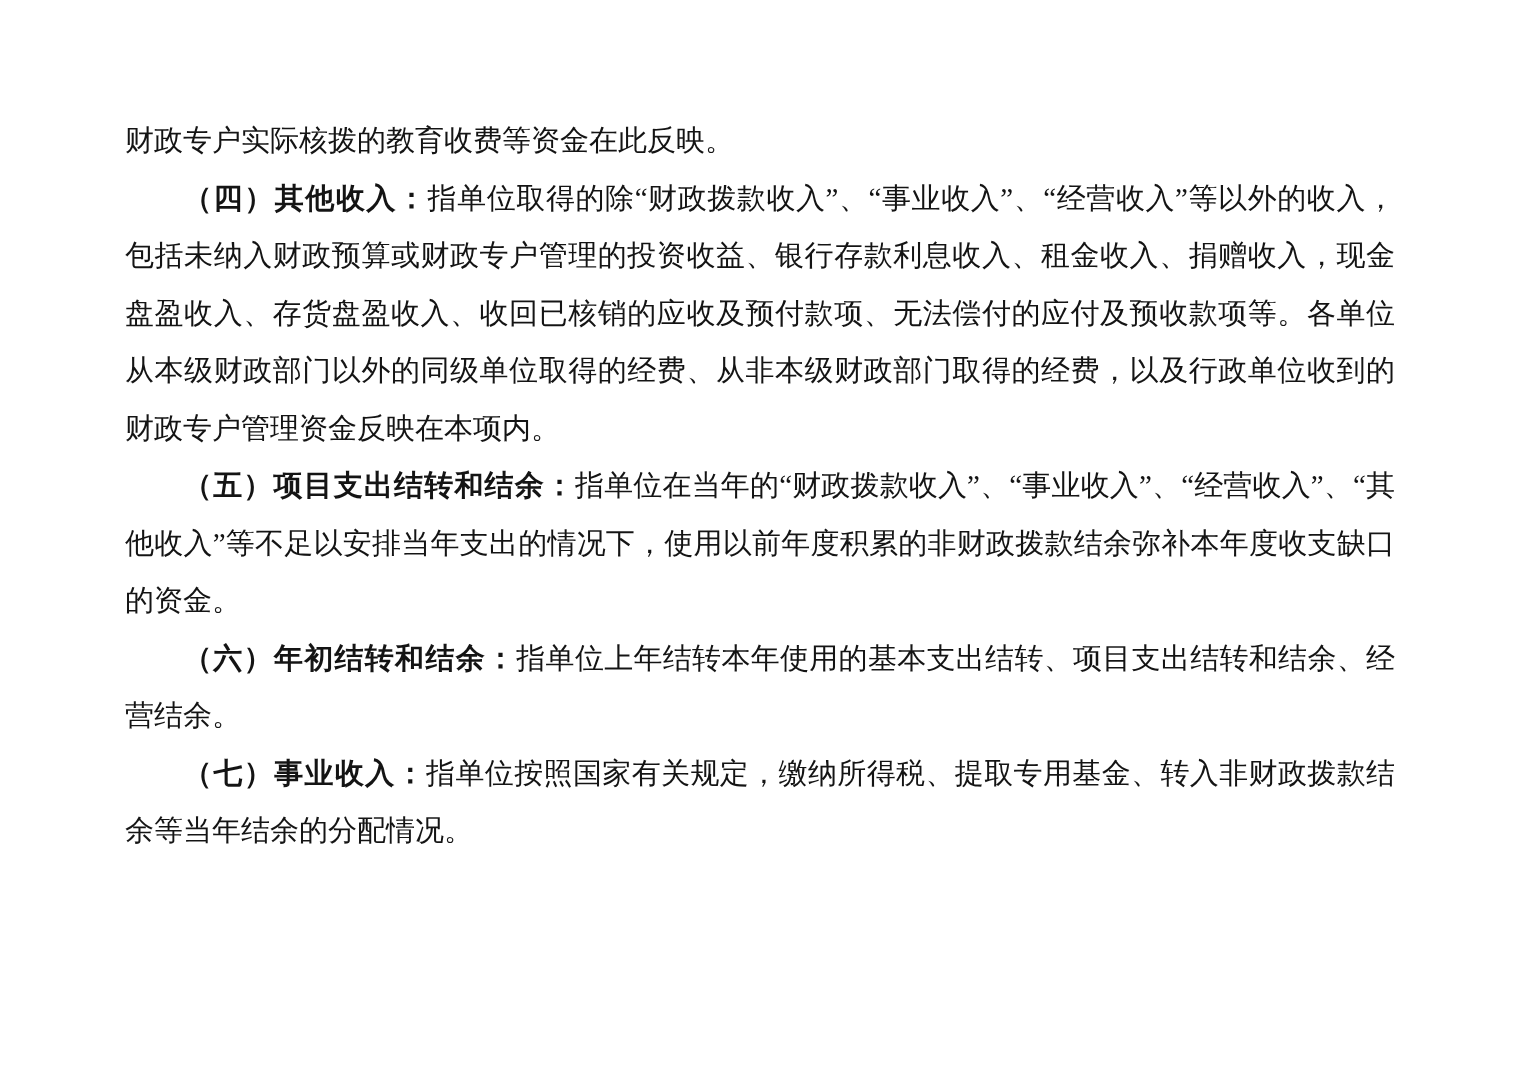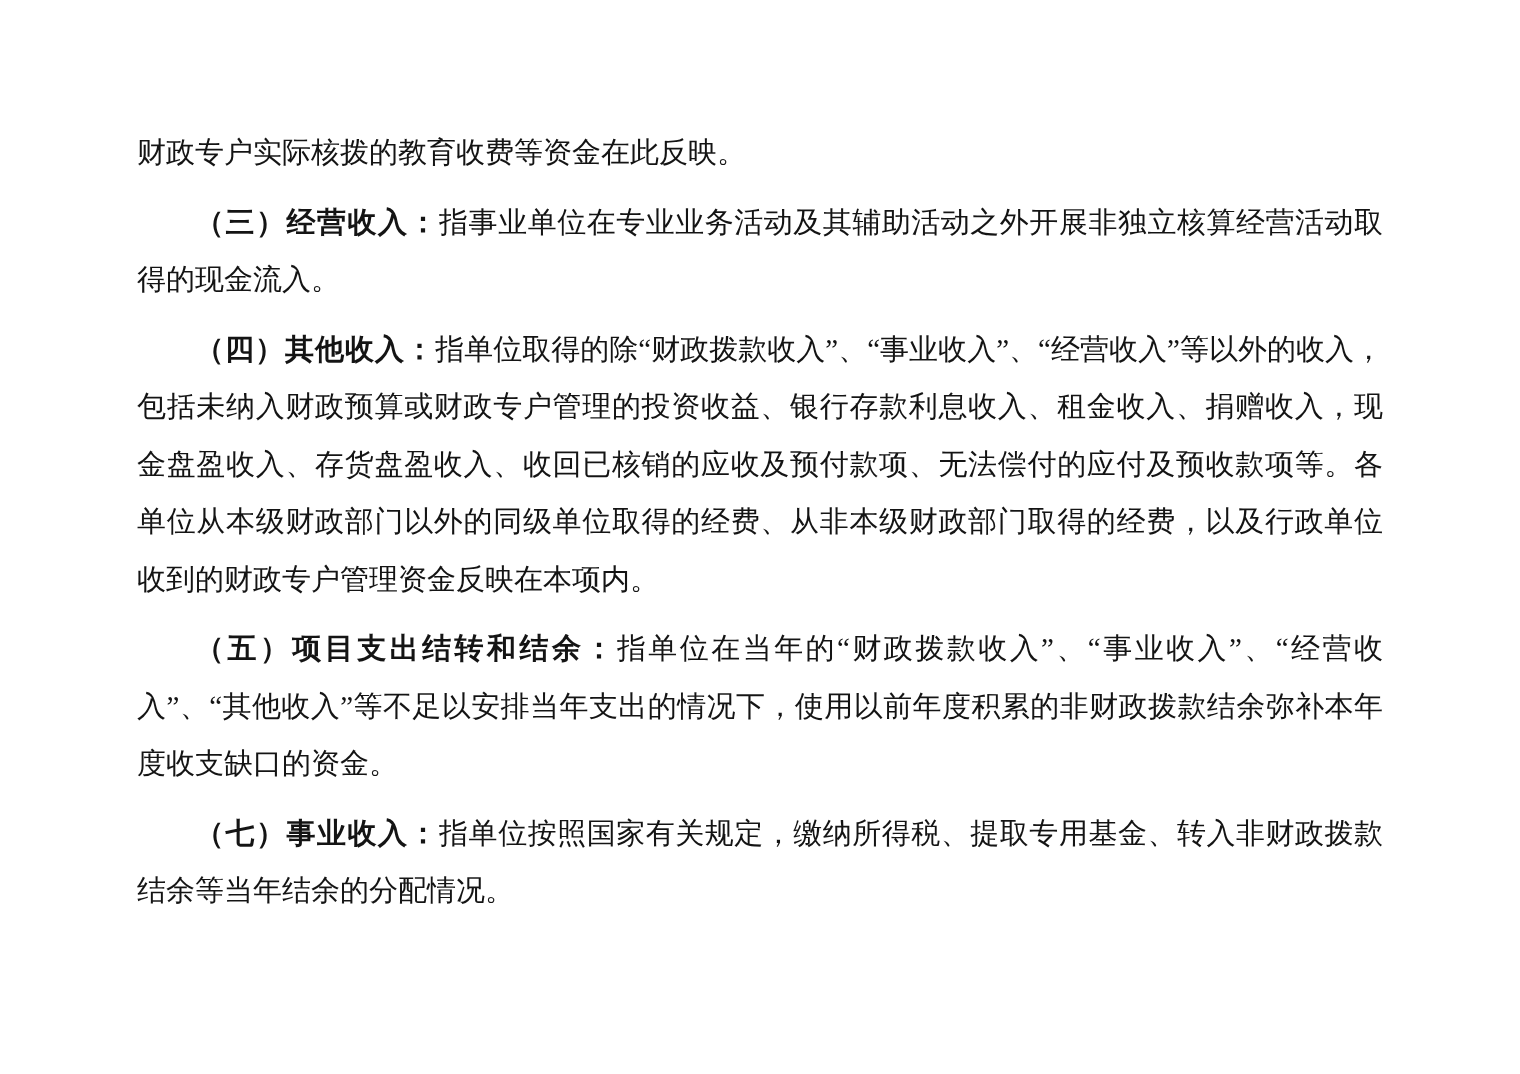--- a/index.html
+++ b/index.html
@@ -14,21 +14,21 @@
     box-sizing: border-box;
     background: #ffffff;
     padding: 112px 125px 0 125px;
     overflow: hidden;
     font-family: "Liberation Serif", "DejaVu Serif", serif;
     font-size: 29px;
     line-height: 57.5px;
     color: #141414;
   }
   .para {
-    margin: 12px;
+    margin: 0;
     text-align: justify;
     text-justify: inter-ideograph;
     word-break: break-all;
   }
   .para.indent {
     text-indent: 2em;
   }
   .para .lead {
     font-weight: bold;
     letter-spacing: 1px;
@@ -36,30 +36,30 @@
 </style>
 </head>
 <body>
 
 <div class="page">
 
   <p class="para">
     <span>财政专户实际核拨的教育收费等资金在此反映。</span>
   </p>
 
-  <p class="para indent">
-    <span class="lead">（三）经营收入：</span><span>指事业单位在专业业务活动及其辅助活动之外开展非独立核算经营活动取得的现金流入。</span>
-  </p>
 
   <p class="para indent">
     <span class="lead">（四）其他收入：</span><span>指单位取得的除“财政拨款收入”、“事业收入”、“经营收入”等以外的收入，包括未纳入财政预算或财政专户管理的投资收益、银行存款利息收入、租金收入、捐赠收入，现金盘盈收入、存货盘盈收入、收回已核销的应收及预付款项、无法偿付的应付及预收款项等。各单位从本级财政部门以外的同级单位取得的经费、从非本级财政部门取得的经费，以及行政单位收到的财政专户管理资金反映在本项内。</span>
   </p>
 
   <p class="para indent">
     <span class="lead">（五）项目支出结转和结余：</span><span>指单位在当年的“财政拨款收入”、“事业收入”、“经营收入”、“其他收入”等不足以安排当年支出的情况下，使用以前年度积累的非财政拨款结余弥补本年度收支缺口的资金。</span>
   </p>
 
+  <p class="para indent">
+    <span class="lead">（六）年初结转和结余：</span><span>指单位上年结转本年使用的基本支出结转、项目支出结转和结余、经营结余。</span>
+  </p>
 
   <p class="para indent">
     <span class="lead">（七）事业收入：</span><span>指单位按照国家有关规定，缴纳所得税、提取专用基金、转入非财政拨款结余等当年结余的分配情况。</span>
   </p>
 
 </div>
 
 </body></html>

